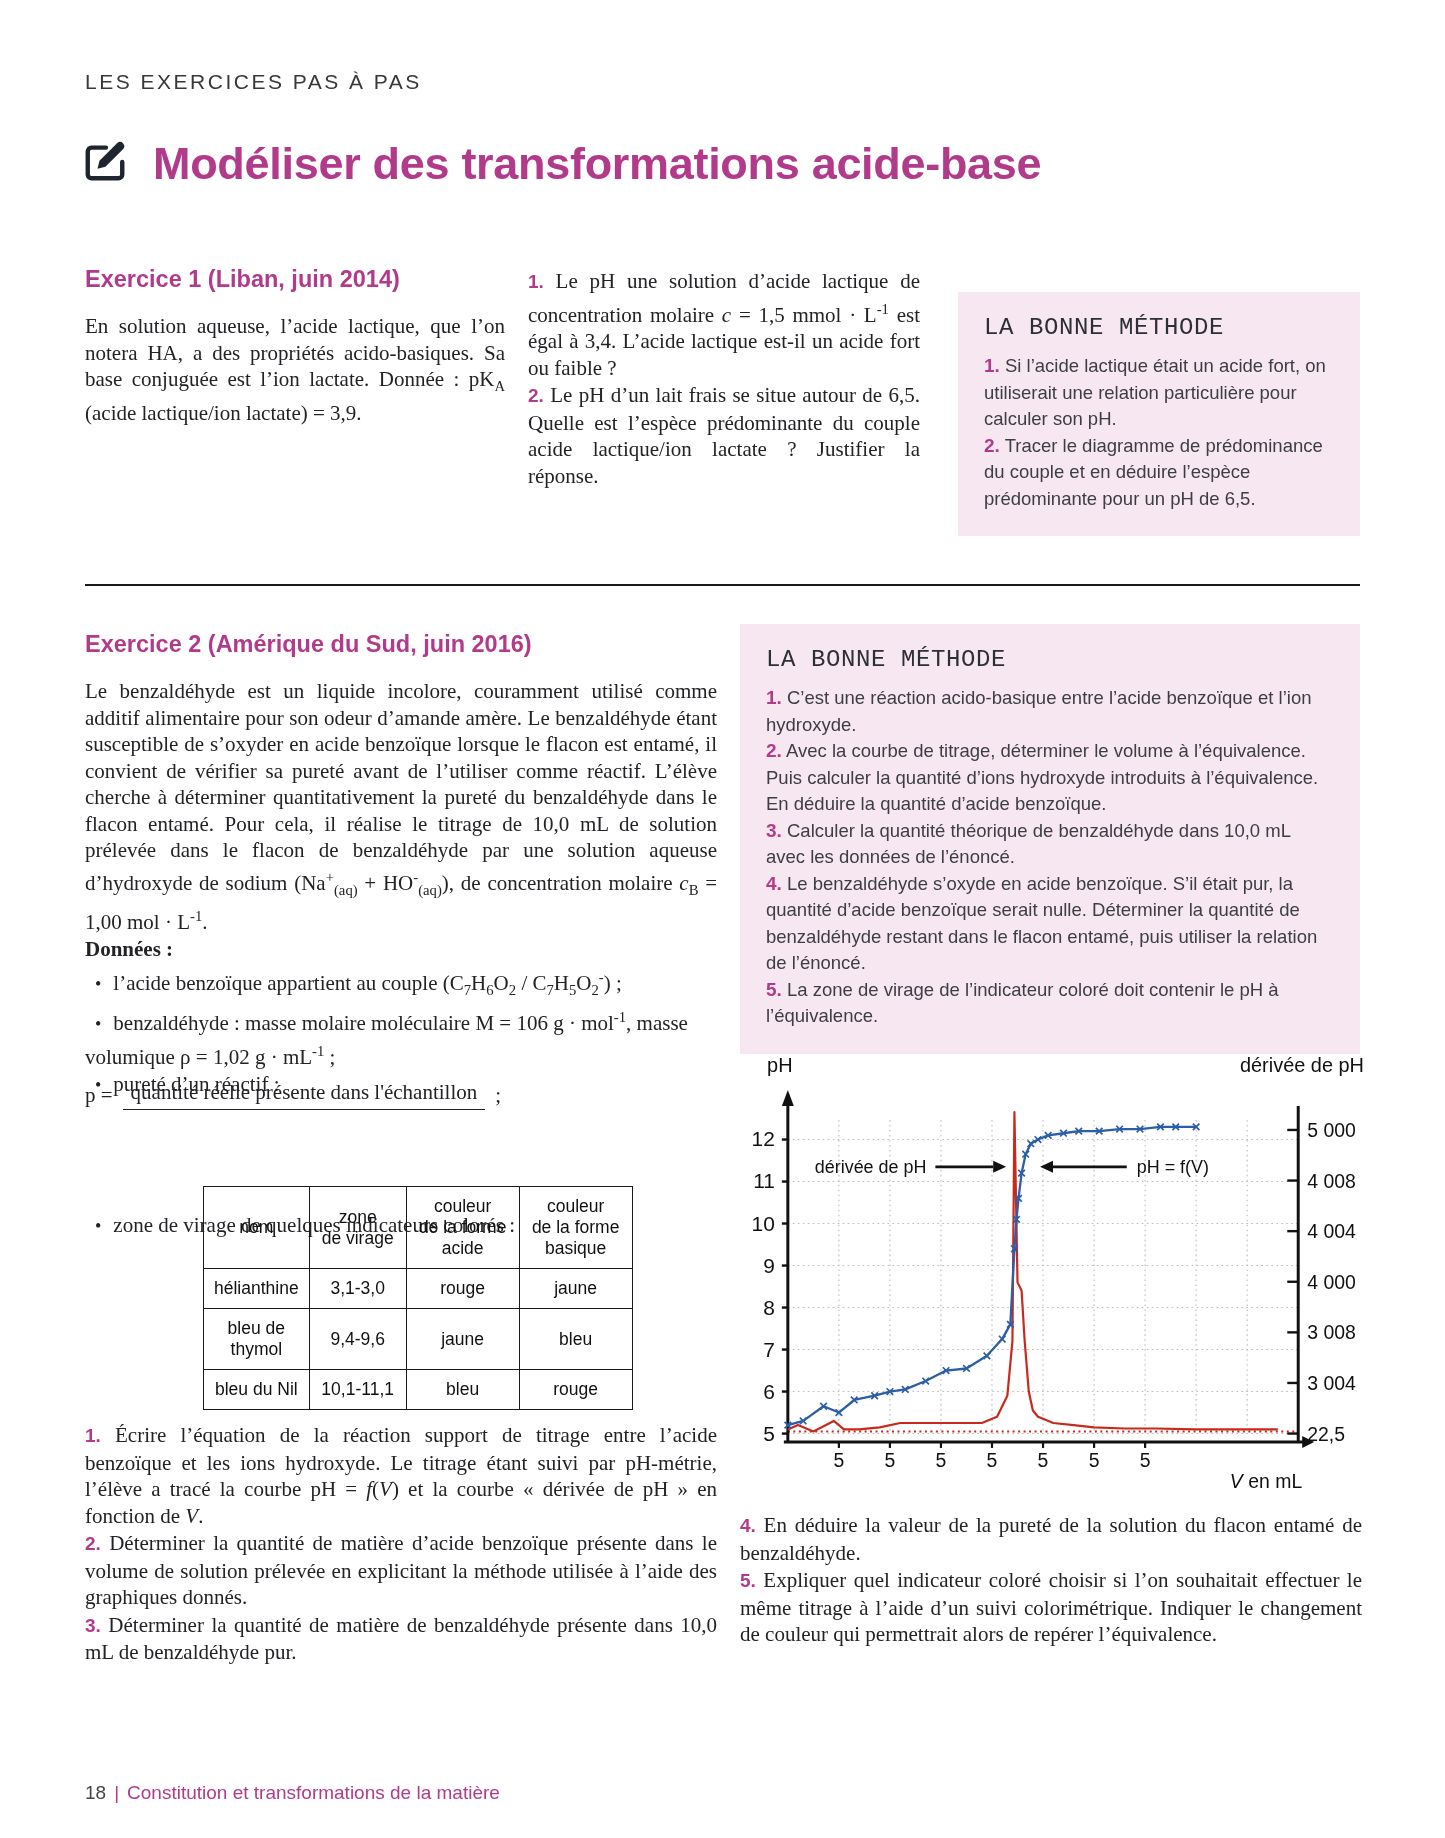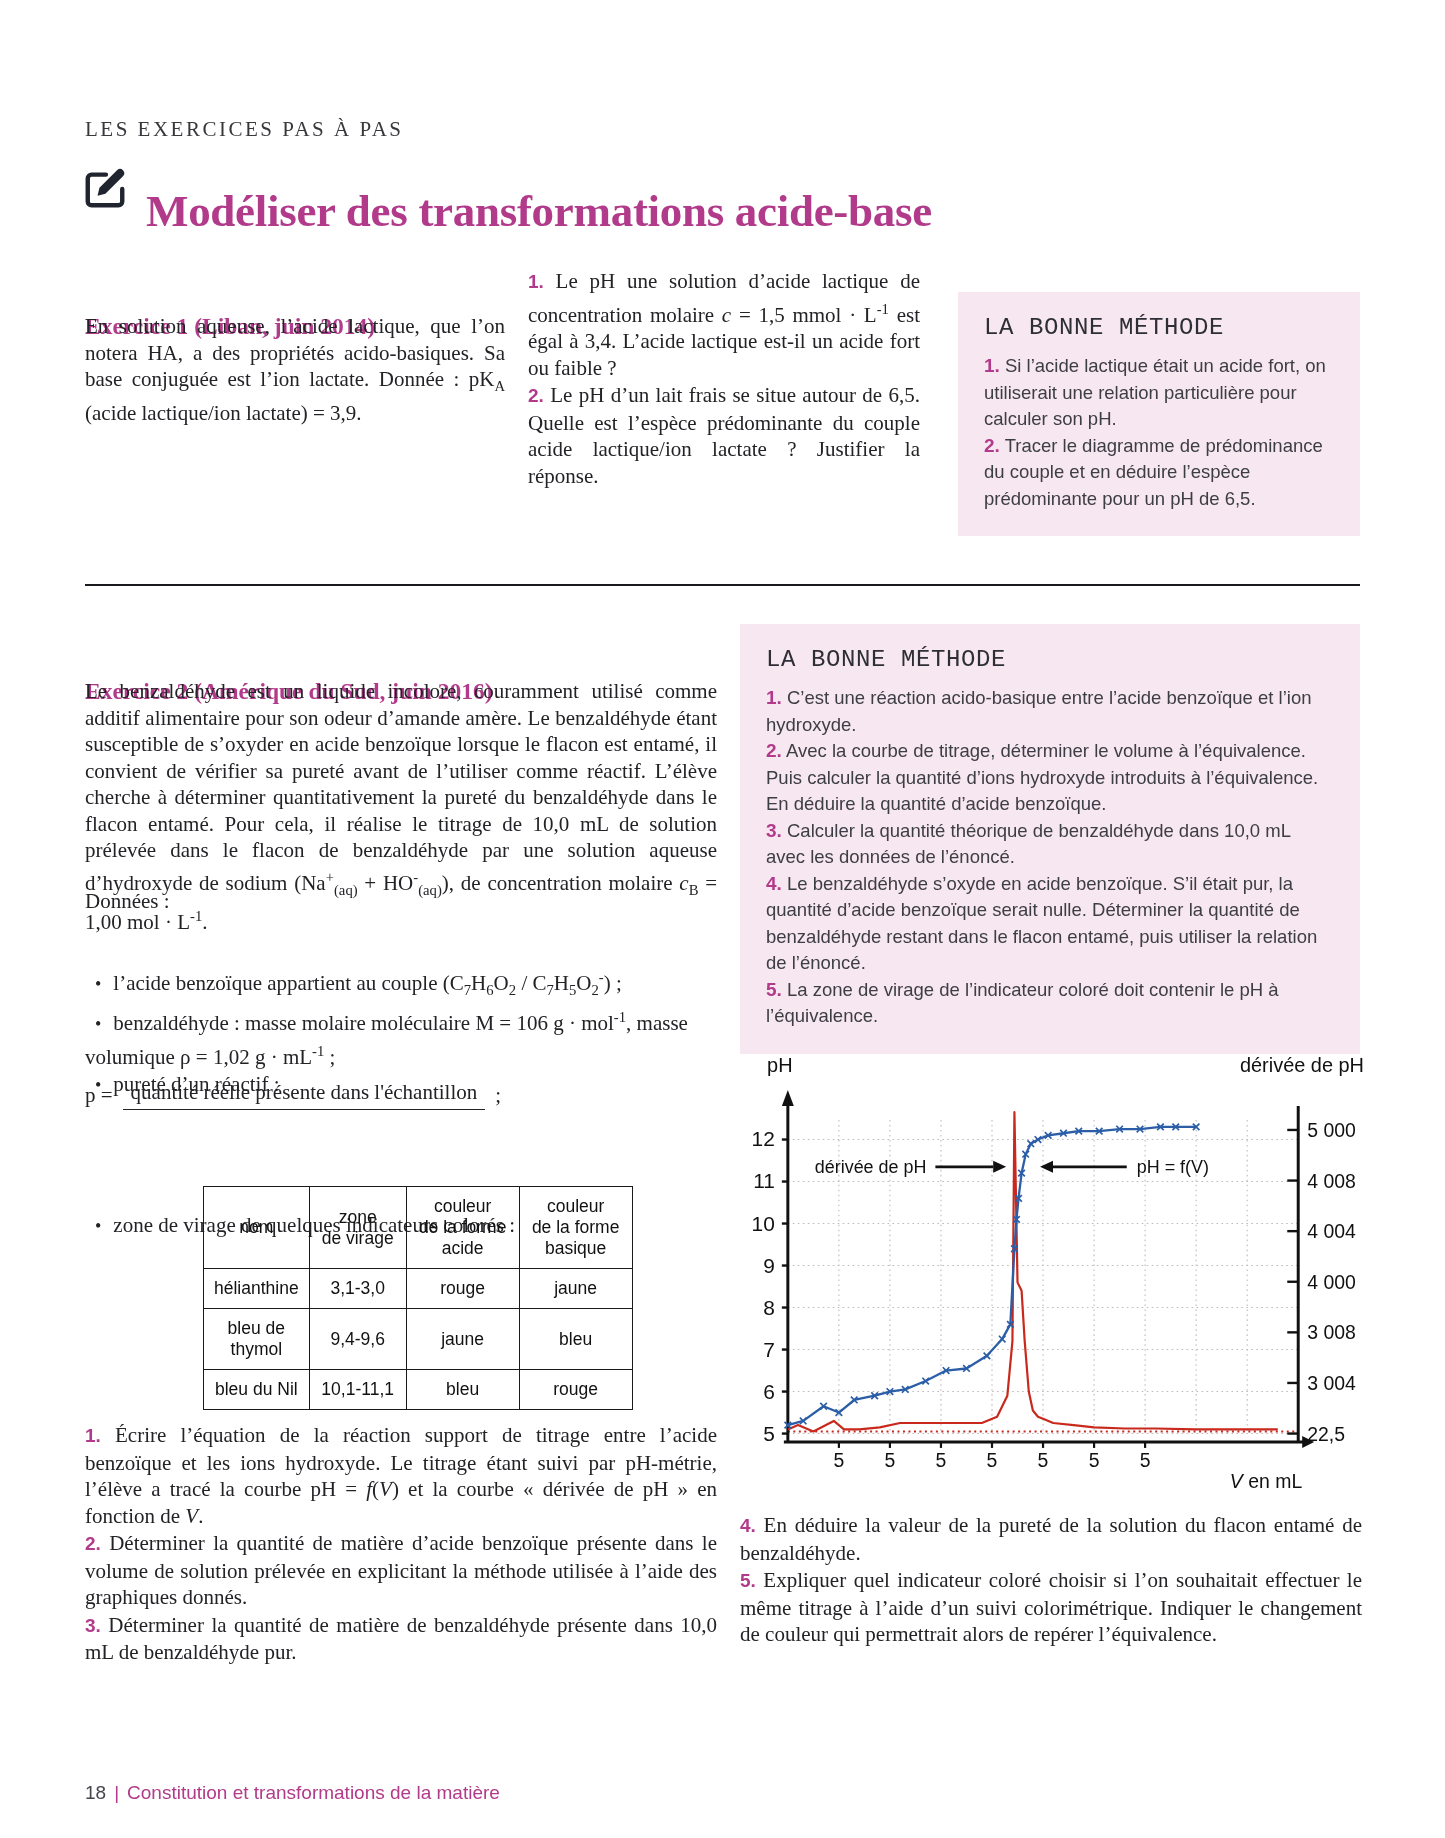--- a/index.html
+++ b/index.html
@@ -1,23 +1,23 @@
 <!DOCTYPE html>
 <html><head>
 <meta charset="utf-8">
 <style>
   :root{ --accent:#b23a8a; --ink:#232327; --method-bg:#f7e7f0; --method-ink:#3d3d45; }
   *{margin:0;padding:0;box-sizing:border-box;}
   body{background:#888;}
   .page{position:relative;width:1445px;height:1838px;background:#ffffff;overflow:hidden;
         font-family:"Liberation Serif",serif;color:var(--ink);}
   .abs{position:absolute;}
-  .sans{font-family:Liberation Serif, serif;margin-top:47px;}
+  .sans{font-family:Liberation Sans, sans-serif;}
   .kicker{font-size:21px;letter-spacing:2.5px;color:#38383c;}
-  .title-row{display:flex;align-items:center;gap:18px;}
+  .title-row{display:flex;align-items:flex-start;gap:25px;}
   .title{font-size:45px;font-weight:bold;color:var(--accent);letter-spacing:-0.3px;}
   .ex-heading{font-size:23.5px;font-weight:bold;color:var(--accent);}
   .body-text{font-size:21px;line-height:26.5px;text-align:justify;}
   .body-text.nojust{text-align:left;}
   .qnum{font-family:"Liberation Sans",sans-serif;font-weight:bold;color:var(--accent);font-size:19px;}
   p.q{font-size:21px;line-height:26.5px;text-align:justify;margin-bottom:1px;}
   .method{background:var(--method-bg);padding:22px 26px 24px 26px;}
   .method-title{font-family:Liberation Mono, monospace;font-size:24px;color:#2e2e36;letter-spacing:0.6px;margin-bottom:12px;}
   .method-item{font-family:"Liberation Sans",sans-serif;font-size:18.5px;line-height:26.5px;color:var(--method-ink);}
   .divider{background:#1a1a1e;height:2px;}
@@ -71,21 +71,21 @@
     <div class="method-item"><span class="qnum">1.</span> <span>Si l’acide lactique était un acide fort, on utiliserait une relation particulière pour calculer son pH.</span></div>
     <div class="method-item"><span class="qnum">2.</span> <span>Tracer le diagramme de prédominance du couple et en déduire l’espèce prédominante pour un pH de 6,5.</span></div>
   </div>
 
   <div class="abs divider" style="left:85px;top:584px;width:1275px;"></div>
 
   <div class="abs ex-heading sans" style="left:85px;top:631px;">Exercice 2 (Amérique du Sud, juin 2016)</div>
 
   <div class="abs body-text" style="left:85px;top:678px;width:632px;">Le benzaldéhyde est un liquide incolore, couramment utilisé comme additif alimentaire pour son odeur d’amande amère. Le benzaldéhyde étant susceptible de s’oxyder en acide benzoïque lorsque le flacon est entamé, il convient de vérifier sa pureté avant de l’utiliser comme réactif. L’élève cherche à déterminer quantitativement la pureté du benzaldéhyde dans le flacon entamé. Pour cela, il réalise le titrage de 10,0 mL de solution prélevée dans le flacon de benzaldéhyde par une solution aqueuse d’hydroxyde de sodium (Na<sup>+</sup><sub>(aq)</sub> + HO<sup>-</sup><sub>(aq)</sub>), de concentration molaire <i>c</i><sub>B</sub> = 1,00 mol · L<sup>-1</sup>.</div>
 
-  <div class="abs body-text nojust" style="left:85px;top:888px;">Données :</div>
+  <div class="abs body-text nojust" style="left:85px;top:936px;font-weight:bold;">Données :</div>
 
   <div class="abs" style="left:85px;top:964px;width:640px;">
     <div class="bullet">l’acide benzoïque appartient au couple (C<sub>7</sub>H<sub>6</sub>O<sub>2</sub> / C<sub>7</sub>H<sub>5</sub>O<sub>2</sub><sup>-</sup>) ;</div>
     <div class="bullet">benzaldéhyde : masse molaire moléculaire M = 106 g · mol<sup>-1</sup>, masse volumique ρ = 1,02 g · mL<sup>-1</sup> ;</div>
     <div class="bullet">pureté d’un réactif :</div>
   </div>
 
   <div class="abs frac-row" style="left:85px;top:1080px;">
     <span>p =</span>
     <span class="frac">

